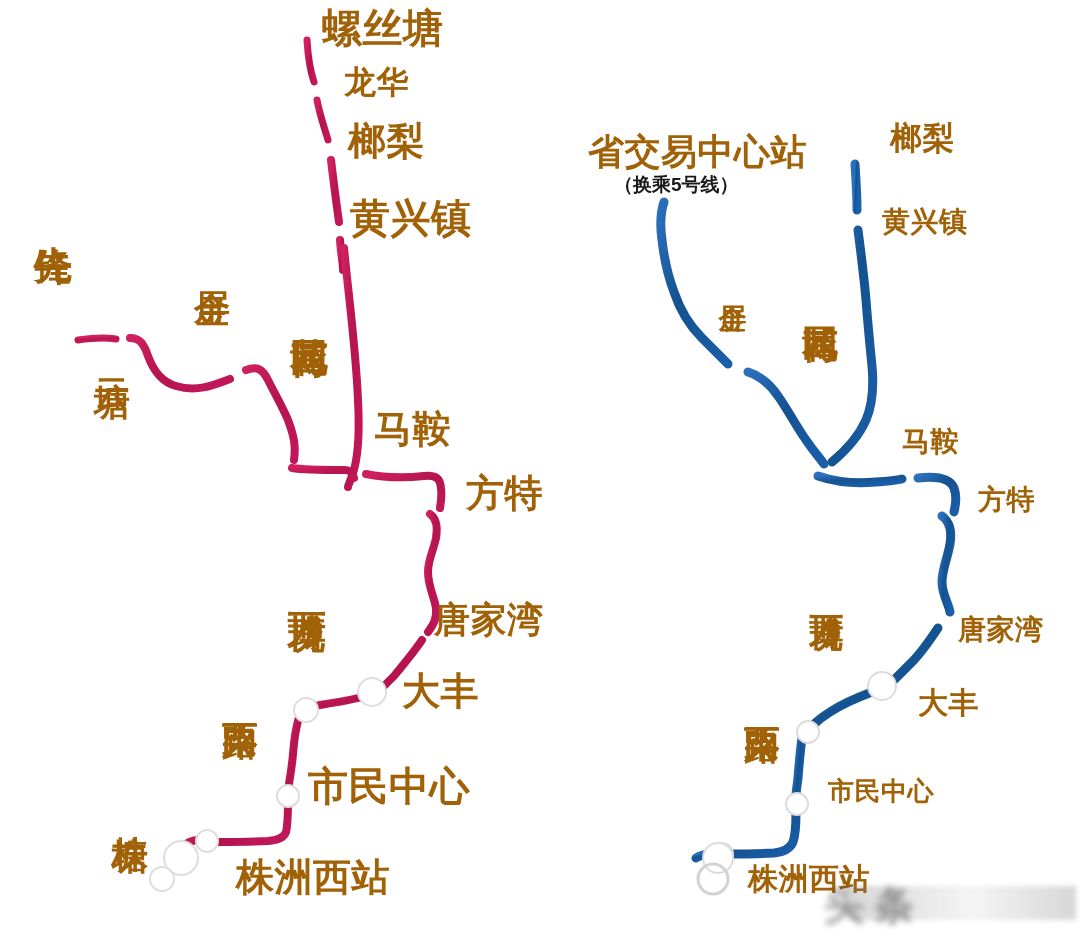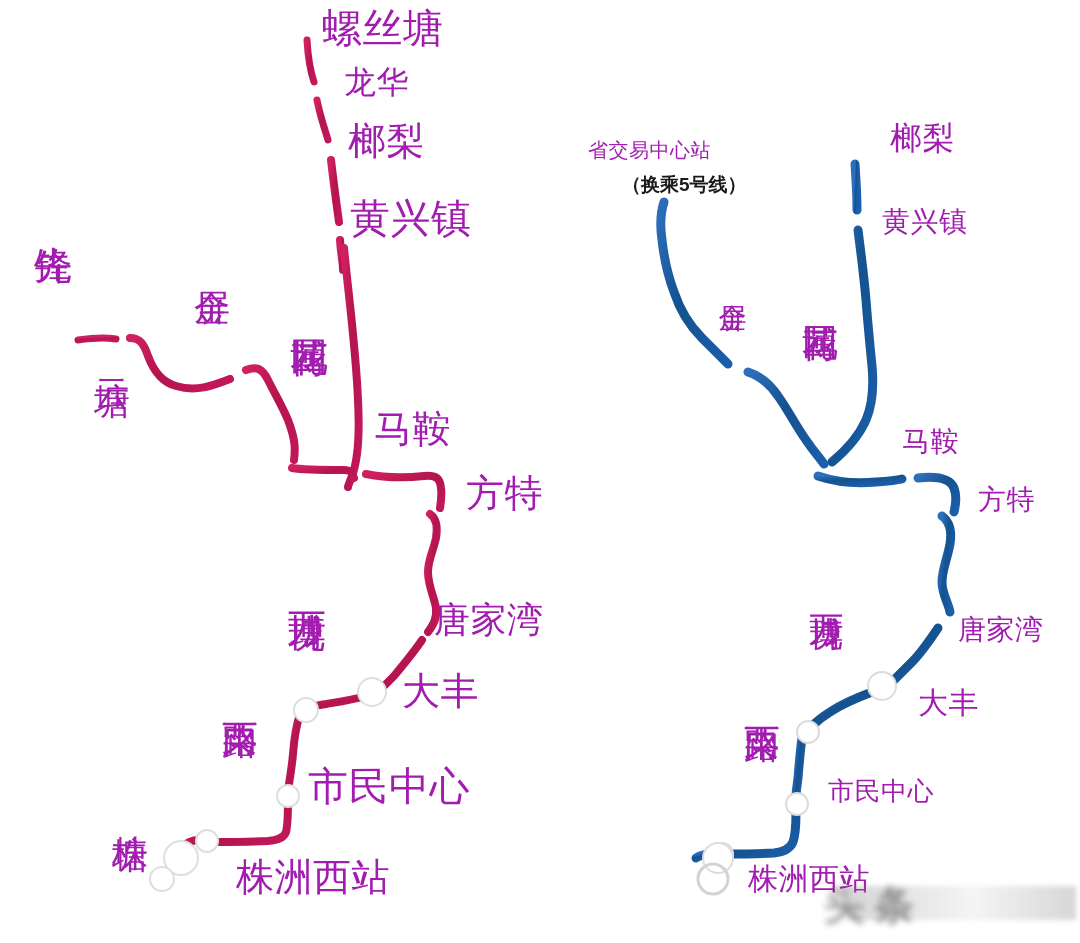--- a/index.html
+++ b/index.html
@@ -18,41 +18,40 @@
   }
   #map-canvas {
     position: absolute;
     left: 0; top: 0;
     width: 1080px;
     height: 943px;
   }
   .station-label {
     position: absolute;
     font-family: "Liberation Sans", "DejaVu Sans", sans-serif;
-    font-weight: 400;
-    color: #a21caf;
+    font-weight: 700;
+    color: #a16207;
     white-space: pre;
     line-height: 1.02;
     letter-spacing: 0.5px;
     user-select: none;
   }
   .vert {
     writing-mode: vertical-rl;
     text-orientation: upright;
     line-height: 1.0;
     letter-spacing: 1px;
   }
   .sub-note {
     position: absolute;
     font-family: "Liberation Sans", "DejaVu Sans", sans-serif;
     font-weight: 700;
     color: #1a1a1a;
     white-space: pre;
     letter-spacing: 0px;
-    margin-left: 8px;
   }
   .watermark {
     position: absolute;
     filter: blur(3.2px);
     opacity: 0.55;
     color: #3a3a3a;
     font-family: "Liberation Sans", "DejaVu Sans", sans-serif;
     font-weight: 700;
     white-space: pre;
     letter-spacing: 10px;
@@ -212,21 +211,21 @@
   <div class="station-label" style="left:434px;top:602px;font-size:36px;">唐家湾</div>
   <div class="station-label vert" style="left:288px;top:582px;font-size:38px;">万博珑</div>
   <div class="station-label" style="left:402px;top:672px;font-size:38px;">大丰</div>
   <div class="station-label vert" style="left:222px;top:694px;font-size:36px;">栗雨路</div>
   <div class="station-label" style="left:308px;top:766px;font-size:40px;">市民中心</div>
   <div class="station-label vert" style="left:112px;top:806px;font-size:36px;">株塘</div>
   <div class="station-label" style="left:236px;top:858px;font-size:38px;">株洲西站</div>
 </div>
 
 <div id="blue-map-labels">
-  <div class="station-label" style="left:588px;top:140px;font-size:20px;">省交易中心站</div>
+  <div class="station-label" style="left:588px;top:134px;font-size:36px;">省交易中心站</div>
   <div class="sub-note" style="left:614px;top:172px;font-size:19px;">（换乘5号线）</div>
   <div class="station-label" style="left:890px;top:122px;font-size:32px;">榔梨</div>
   <div class="station-label" style="left:882px;top:208px;font-size:28px;">黄兴镇</div>
   <div class="station-label vert" style="left:718px;top:282px;font-size:28px;">金屏</div>
   <div class="station-label vert" style="left:802px;top:296px;font-size:36px;">花博园</div>
   <div class="station-label" style="left:902px;top:428px;font-size:28px;">马鞍</div>
   <div class="station-label" style="left:978px;top:486px;font-size:28px;">方特</div>
   <div class="station-label" style="left:958px;top:616px;font-size:28px;">唐家湾</div>
   <div class="station-label vert" style="left:810px;top:588px;font-size:34px;">万博珑</div>
   <div class="station-label" style="left:918px;top:688px;font-size:30px;">大丰</div>

